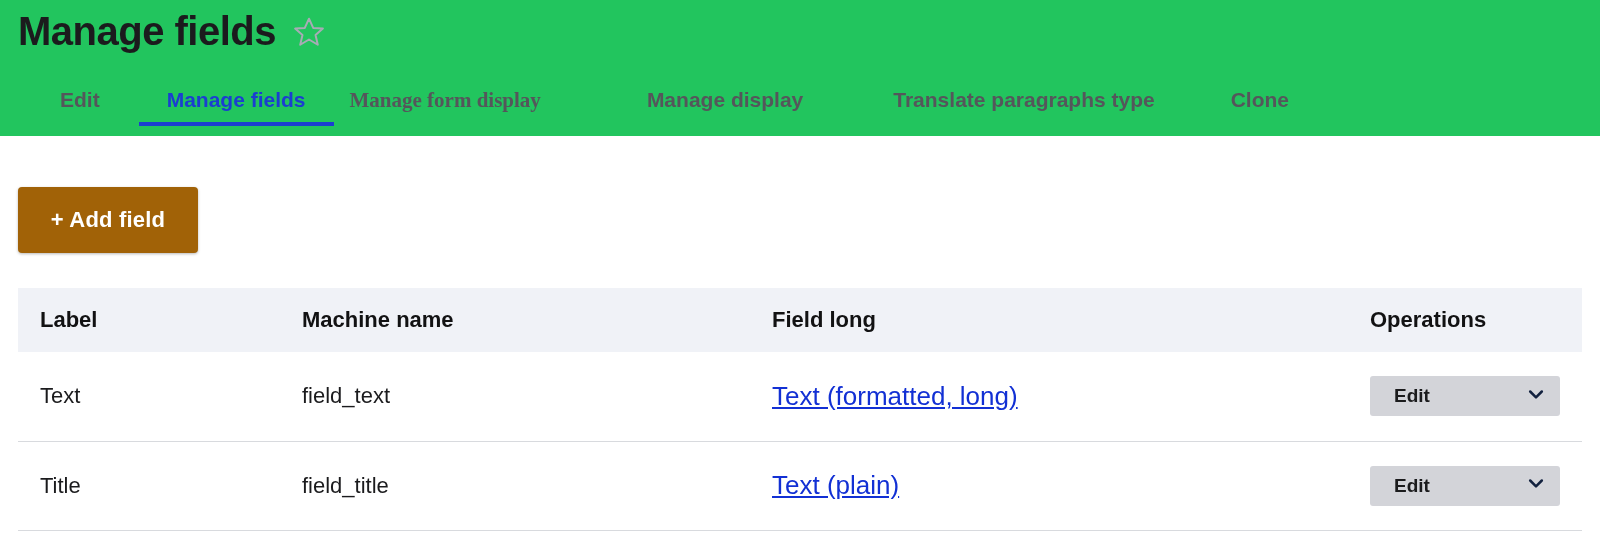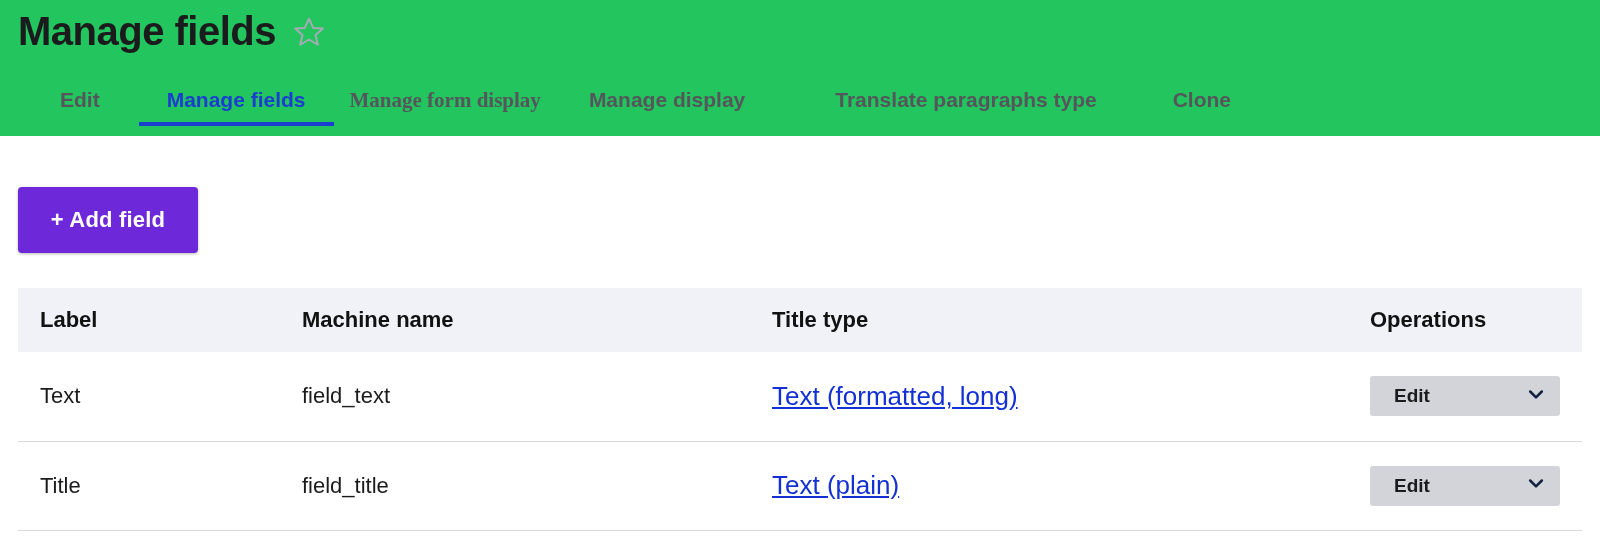--- a/index.html
+++ b/index.html
@@ -61,21 +61,21 @@
     font-weight: bold;
     color: #55565b;
     padding: 0 0 14px 0;
     white-space: nowrap;
     cursor: pointer;
   }
 
   .tab-0  { margin-left: 60px; }
   .tab-1  { margin-left: 67px; }
   .tab-2  { margin-left: 44px; font-family: Liberation Serif, serif; }
-  .tab-3  { margin-left: 48px; }
+  .tab-3  { margin-left: 106px; }
   .tab-4  { margin-left: 90px; }
   .tab-5  { margin-left: 76px; }
 
   .tab.active { color: #1b3ed1; }
 
   .tab.active::after {
     content: "";
     position: absolute;
     left: -28px; right: -28px;
     bottom: 0;
@@ -88,21 +88,21 @@
     position: absolute;
     left: 0; top: 136px;
     width: 1600px;
     background: #ffffff;
   }
 
   .add-field-btn {
     position: absolute;
     left: 18px; top: 51px;
     width: 180px; height: 66px;
-    background: #6d28d9;
+    background: #a16207;
     color: #ffffff;
     font-family: "Liberation Sans", sans-serif;
     font-size: 22px;
     font-weight: bold;
     border: none;
     border-radius: 4px;
     cursor: pointer;
     box-shadow: 0 1px 3px rgba(0,0,0,0.28);
     letter-spacing: 0.2px;
   }
@@ -215,21 +215,21 @@
 
   <div class="content">
 
     <button class="add-field-btn">+ Add field</button>
 
     <table class="fields-table">
       <thead>
         <tr>
           <th class="col-label">Label</th>
           <th class="col-machine">Machine name</th>
-          <th class="col-type">Title type</th>
+          <th class="col-type">Field long</th>
           <th class="col-ops">Operations</th>
         </tr>
       </thead>
       <tbody>
 
         <tr>
           <td>Text</td>
           <td>field_text</td>
           <td>
             <a class="field-type-link">Text (formatted, long)</a>

